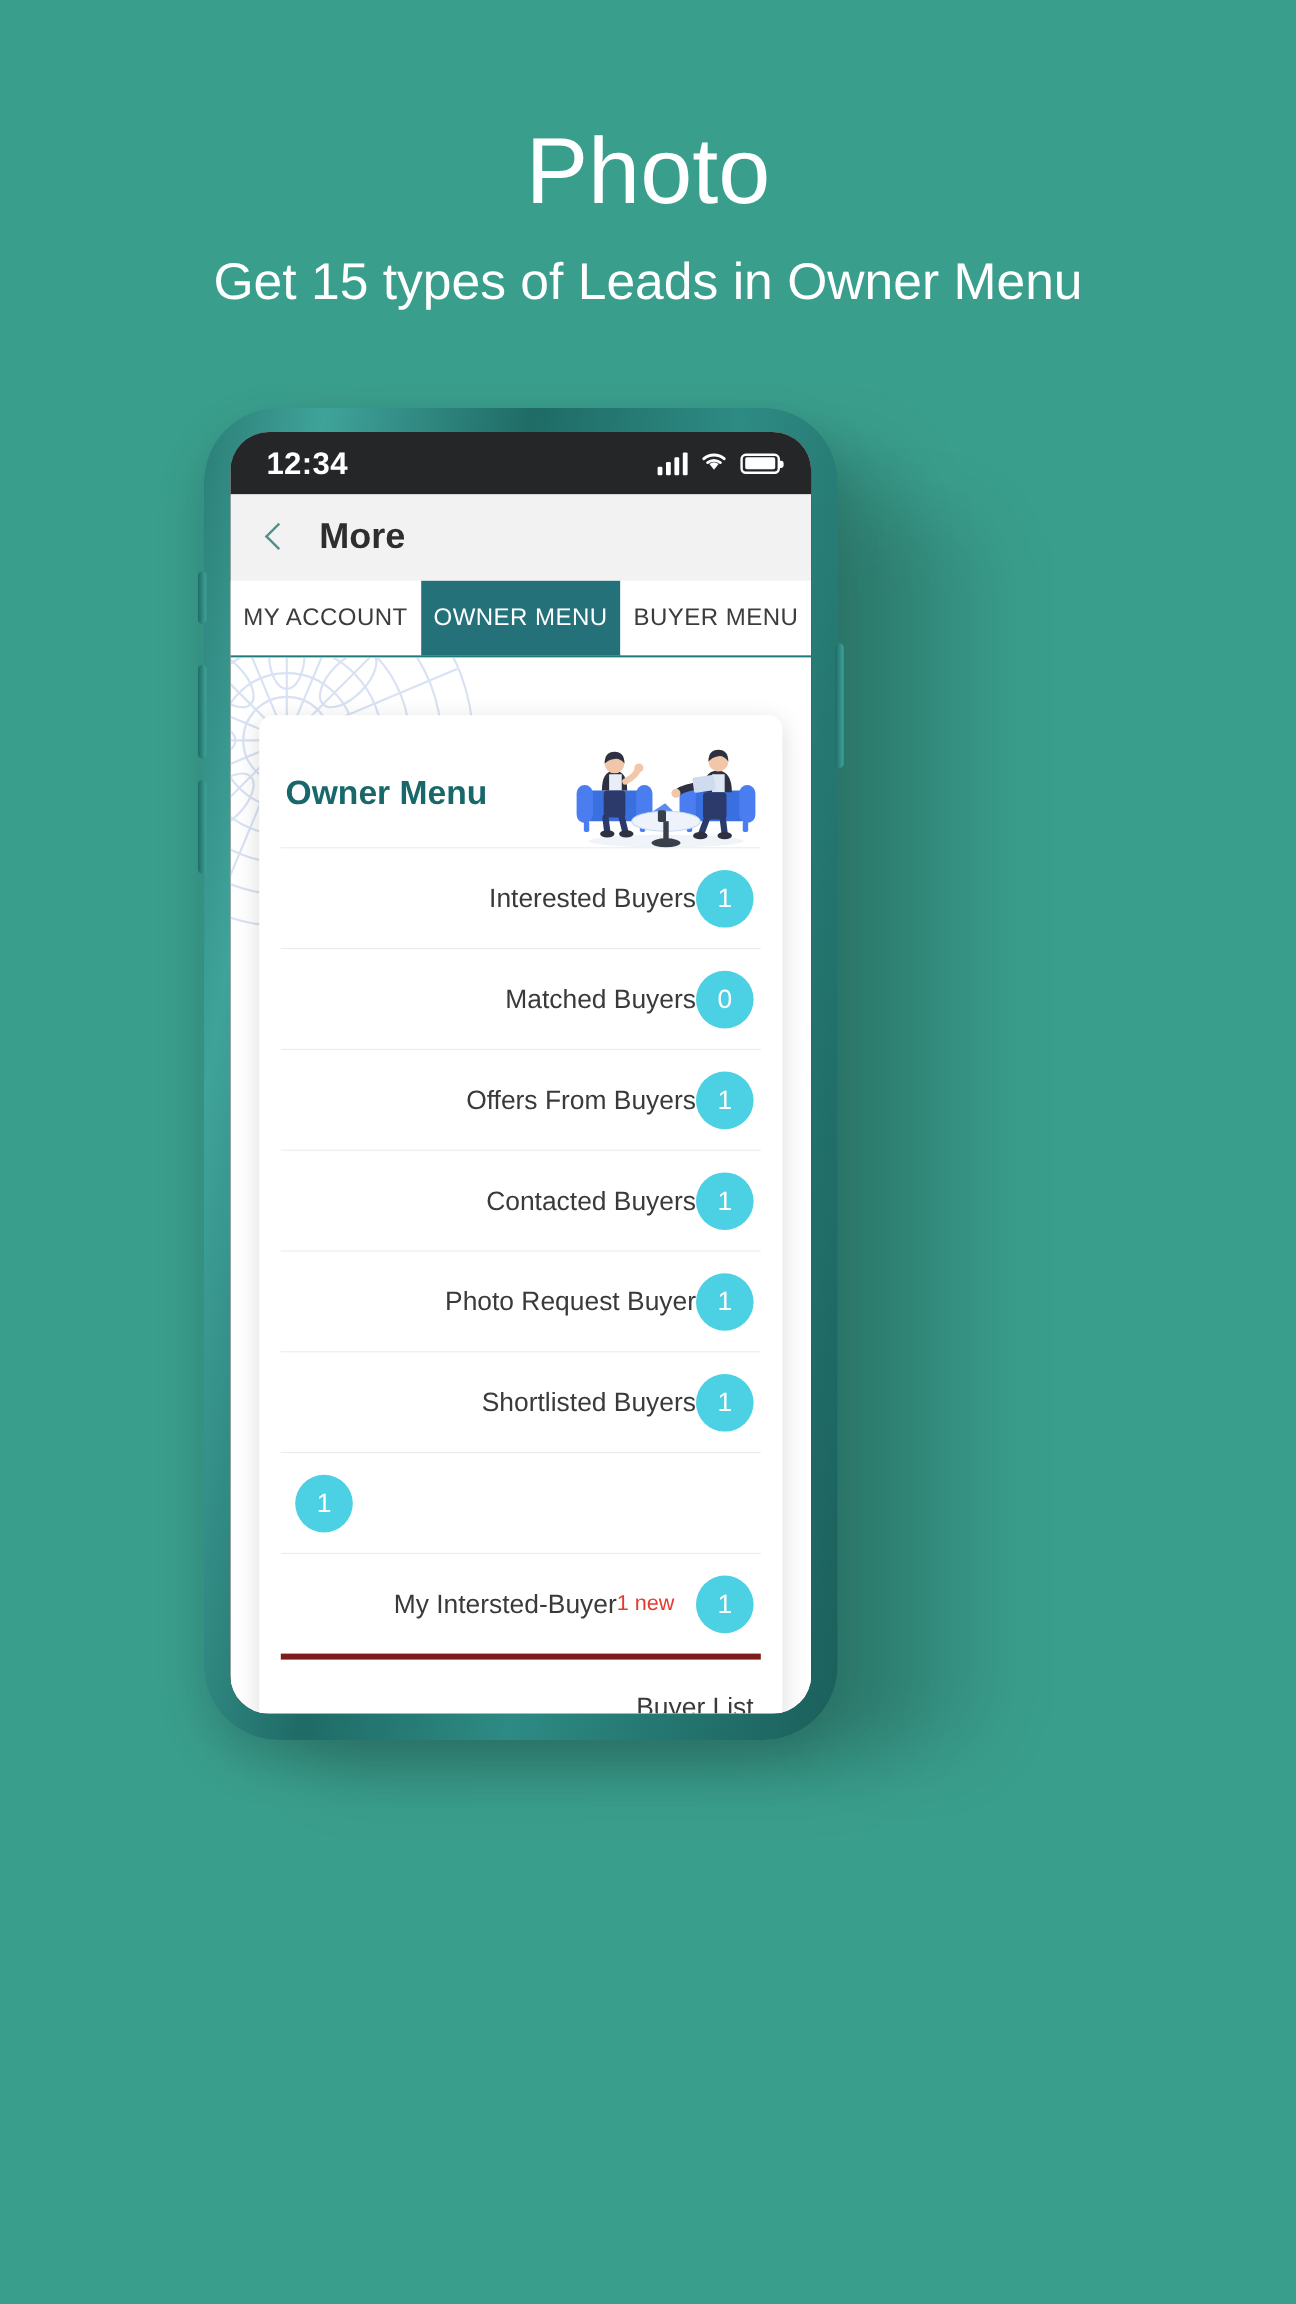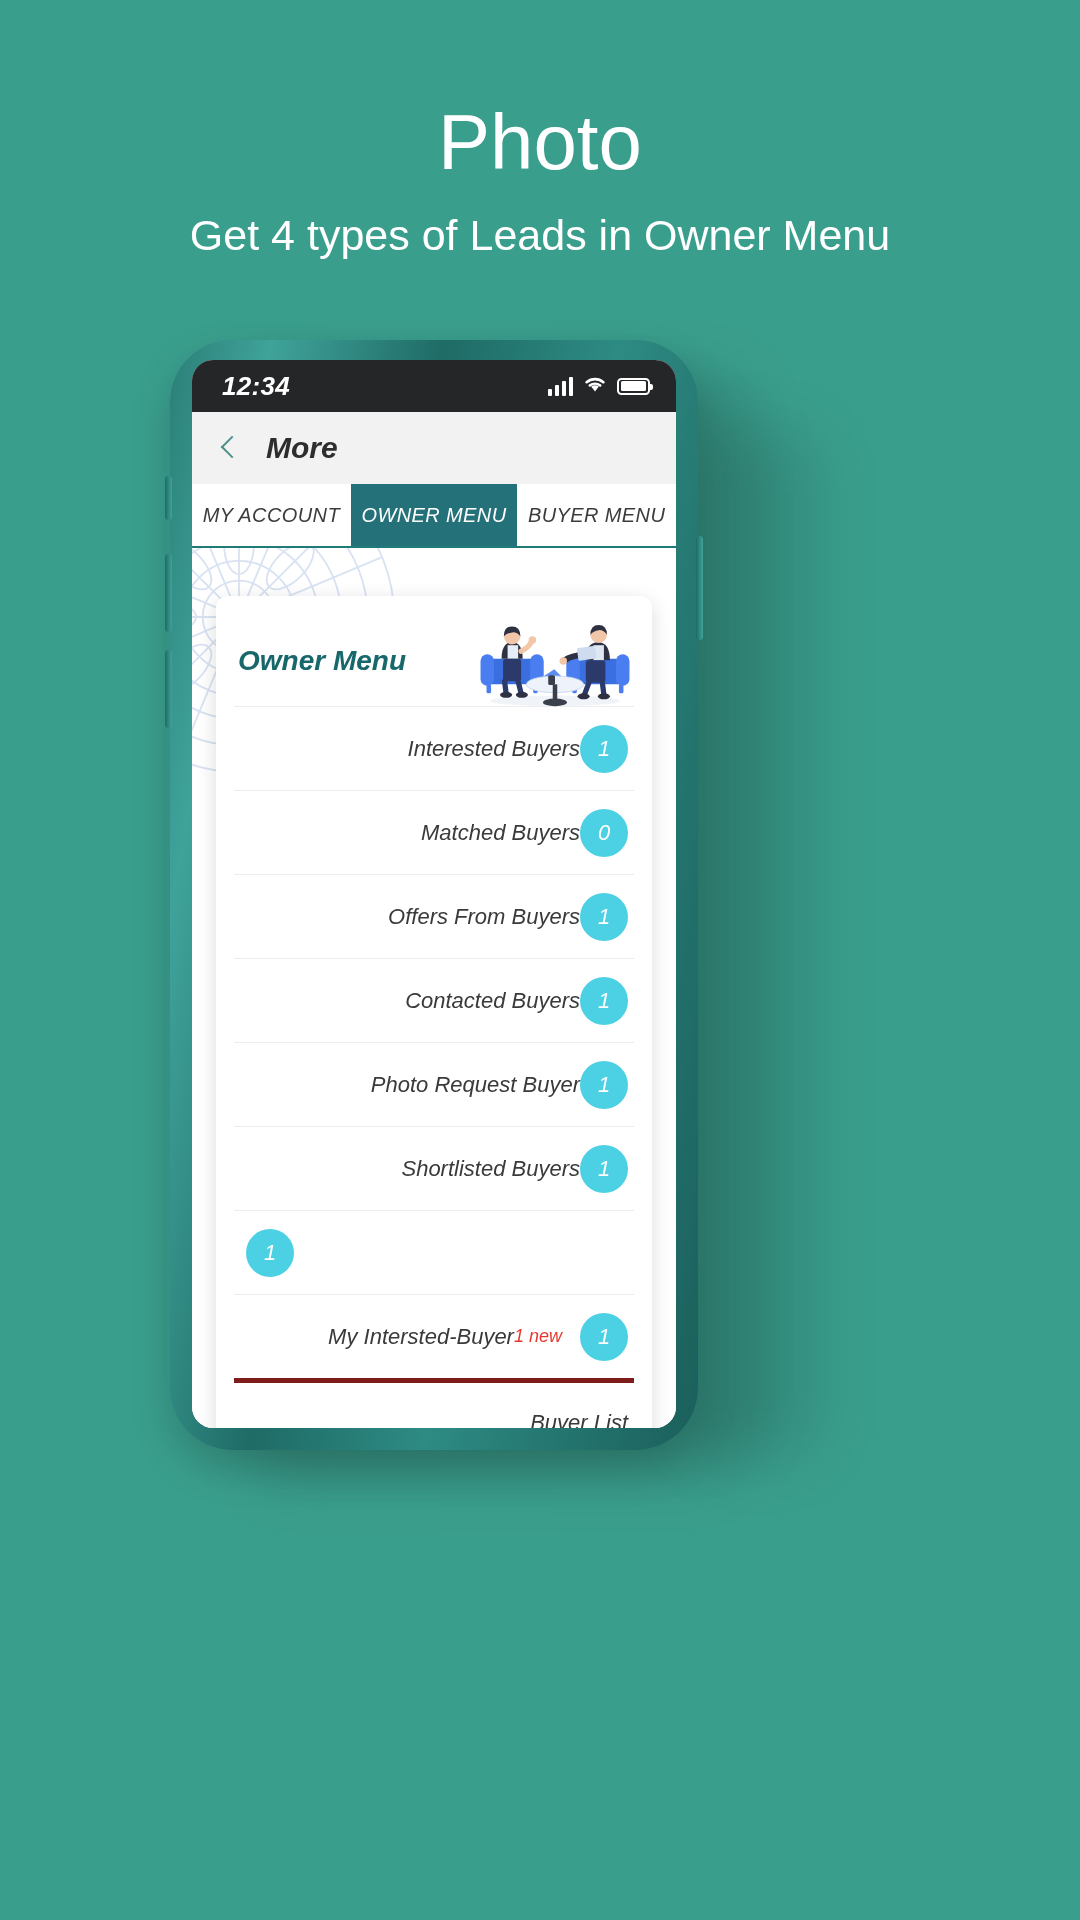--- a/index.html
+++ b/index.html
@@ -38,23 +38,22 @@
   
   .phone{
     position:absolute;left:170px;top:340px;width:528px;height:1110px;
     border-radius:62px;
     background:linear-gradient(100deg,#2b7f78 0%,#3fa39a 14%,#1f6b66 38%,#2d8b83 62%,#1b5f5b 100%);
     box-shadow:0 18px 40px rgba(0,0,0,0.18);
     overflow:visible;
   }
   .phone-inner{
     position:absolute;left:22px;top:20px;right:22px;bottom:22px;
-    border-radius:21px;background:#1d1f20;
+    border-radius:32px;background:#1d1f20;
     overflow:hidden;
-    font-style:italic;
   }
   .side-btn{
     position:absolute;left:-5px;width:7px;border-radius:4px;
     background:linear-gradient(90deg,#1e6b66,#3fa39a);
   }
   .side-btn.b1{top:136px;height:44px;}
   .side-btn.b2{top:214px;height:78px;}
   .side-btn.b3{top:310px;height:78px;}
   .side-btn.right{
     left:auto;right:-5px;top:196px;height:104px;
@@ -145,21 +144,21 @@
     display:flex;align-items:center;justify-content:center;
     font-size:22px;flex:0 0 auto;
   }
   .row.last{border-top:5px solid #7f1d1d;}
 </style>
 </head>
 <body>
 
 <div class="promo">
   <h1 class="promo-title">Photo</h1>
-  <p class="promo-sub">Get 4 types of Leads in Owner Menu</p>
+  <p class="promo-sub">Get 15 types of Leads in Owner Menu</p>
 </div>
 
 <div class="phone-shadow"></div>
 <div class="phone-shadow2"></div>
 
 <div class="phone">
   <div class="side-btn b1"></div>
   <div class="side-btn b2"></div>
   <div class="side-btn b3"></div>
   <div class="side-btn right"></div>

